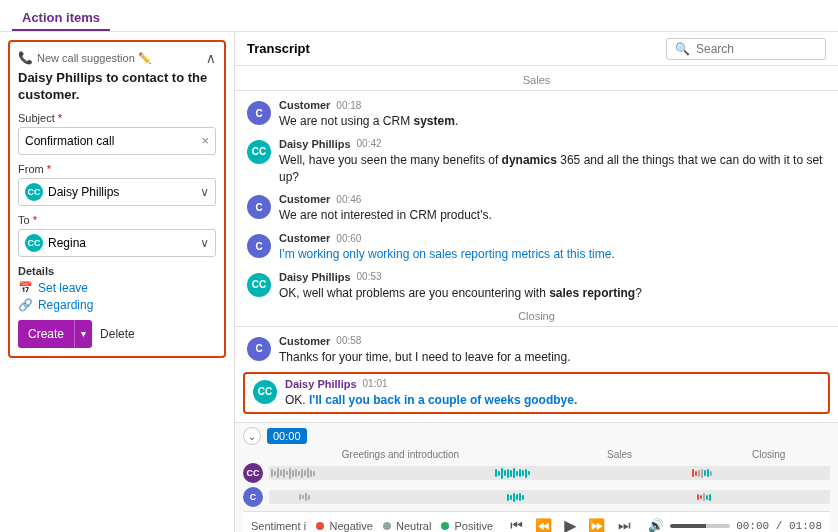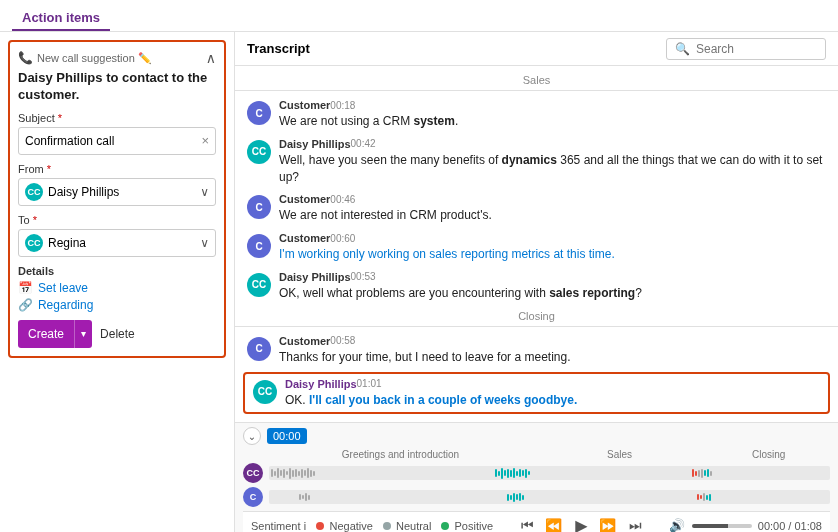--- a/index.html
+++ b/index.html
@@ -239,21 +239,21 @@
       font-size: 10px;
       font-weight: 600;
       flex-shrink: 0;
       margin-top: 2px;
     }
     .avatar-msg.customer { background: #5c67d4; }
     .avatar-msg.teal { background: #00b4b4; }
 
     .message-content { flex: 1; }
     .message-meta {
-      display: flex; align-items: center; gap: 0;
+      display: flex; align-items: center; gap: 6px;
       margin-bottom: 2px;
     }
     .speaker-name { font-size: 11px; font-weight: 600; color: #333; }
     .timestamp { font-size: 10px; color: #888; }
     .message-text { font-size: 12px; color: #222; line-height: 1.4; }
     .message-text b { font-weight: 700; }
     .message-text .highlight-link { color: #0078d4; font-weight: 600; }
 
     
     .timeline-section {
@@ -342,21 +342,21 @@
       display: flex; align-items: center; gap: 6px;
       font-size: 11px; color: #555;
     }
     .volume-icon { font-size: 13px; }
     .volume-slider {
       width: 60px; height: 4px;
       background: linear-gradient(to right, #555 60%, #ccc 60%);
       border-radius: 2px;
       cursor: pointer;
     }
-    .time-display { font-size: 11px; color: #555; }
+    .time-display { font-size: 11px; color: #555; font-family: Liberation Mono, monospace; }
   </style>
 </head>
 <body>
 
 <div class="top-tabs">
   <div class="tab active">Action items</div>
 </div>
 
 <div class="main-content">
 

